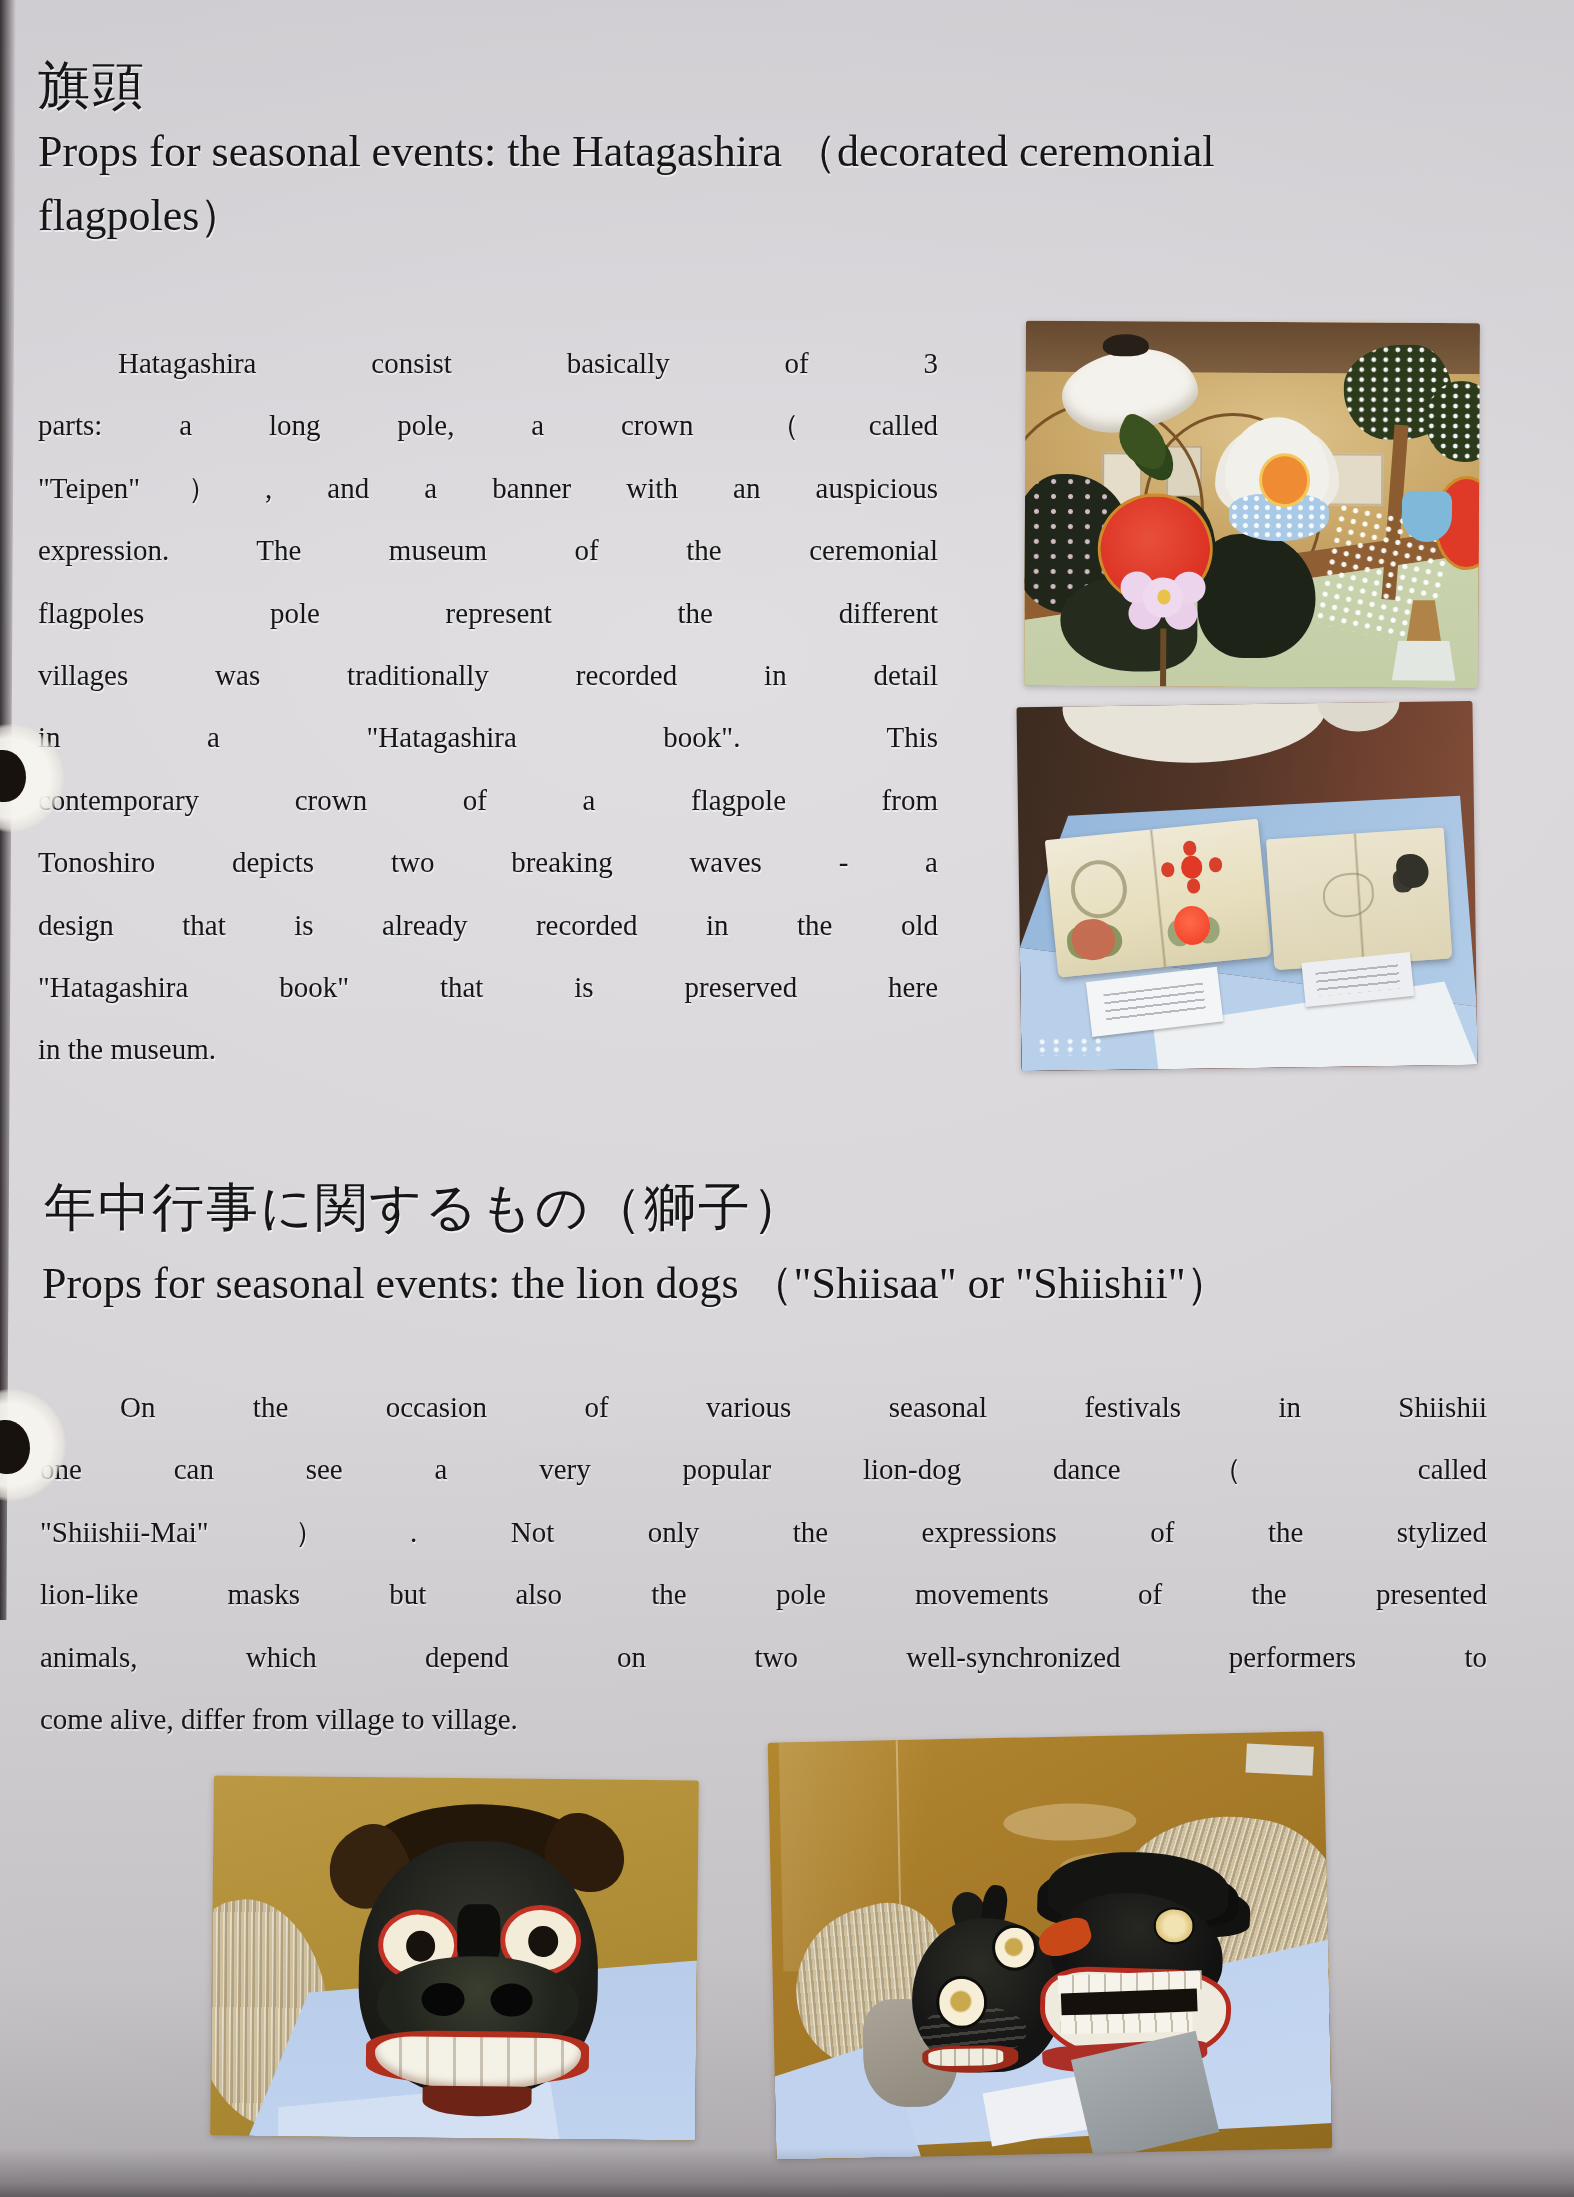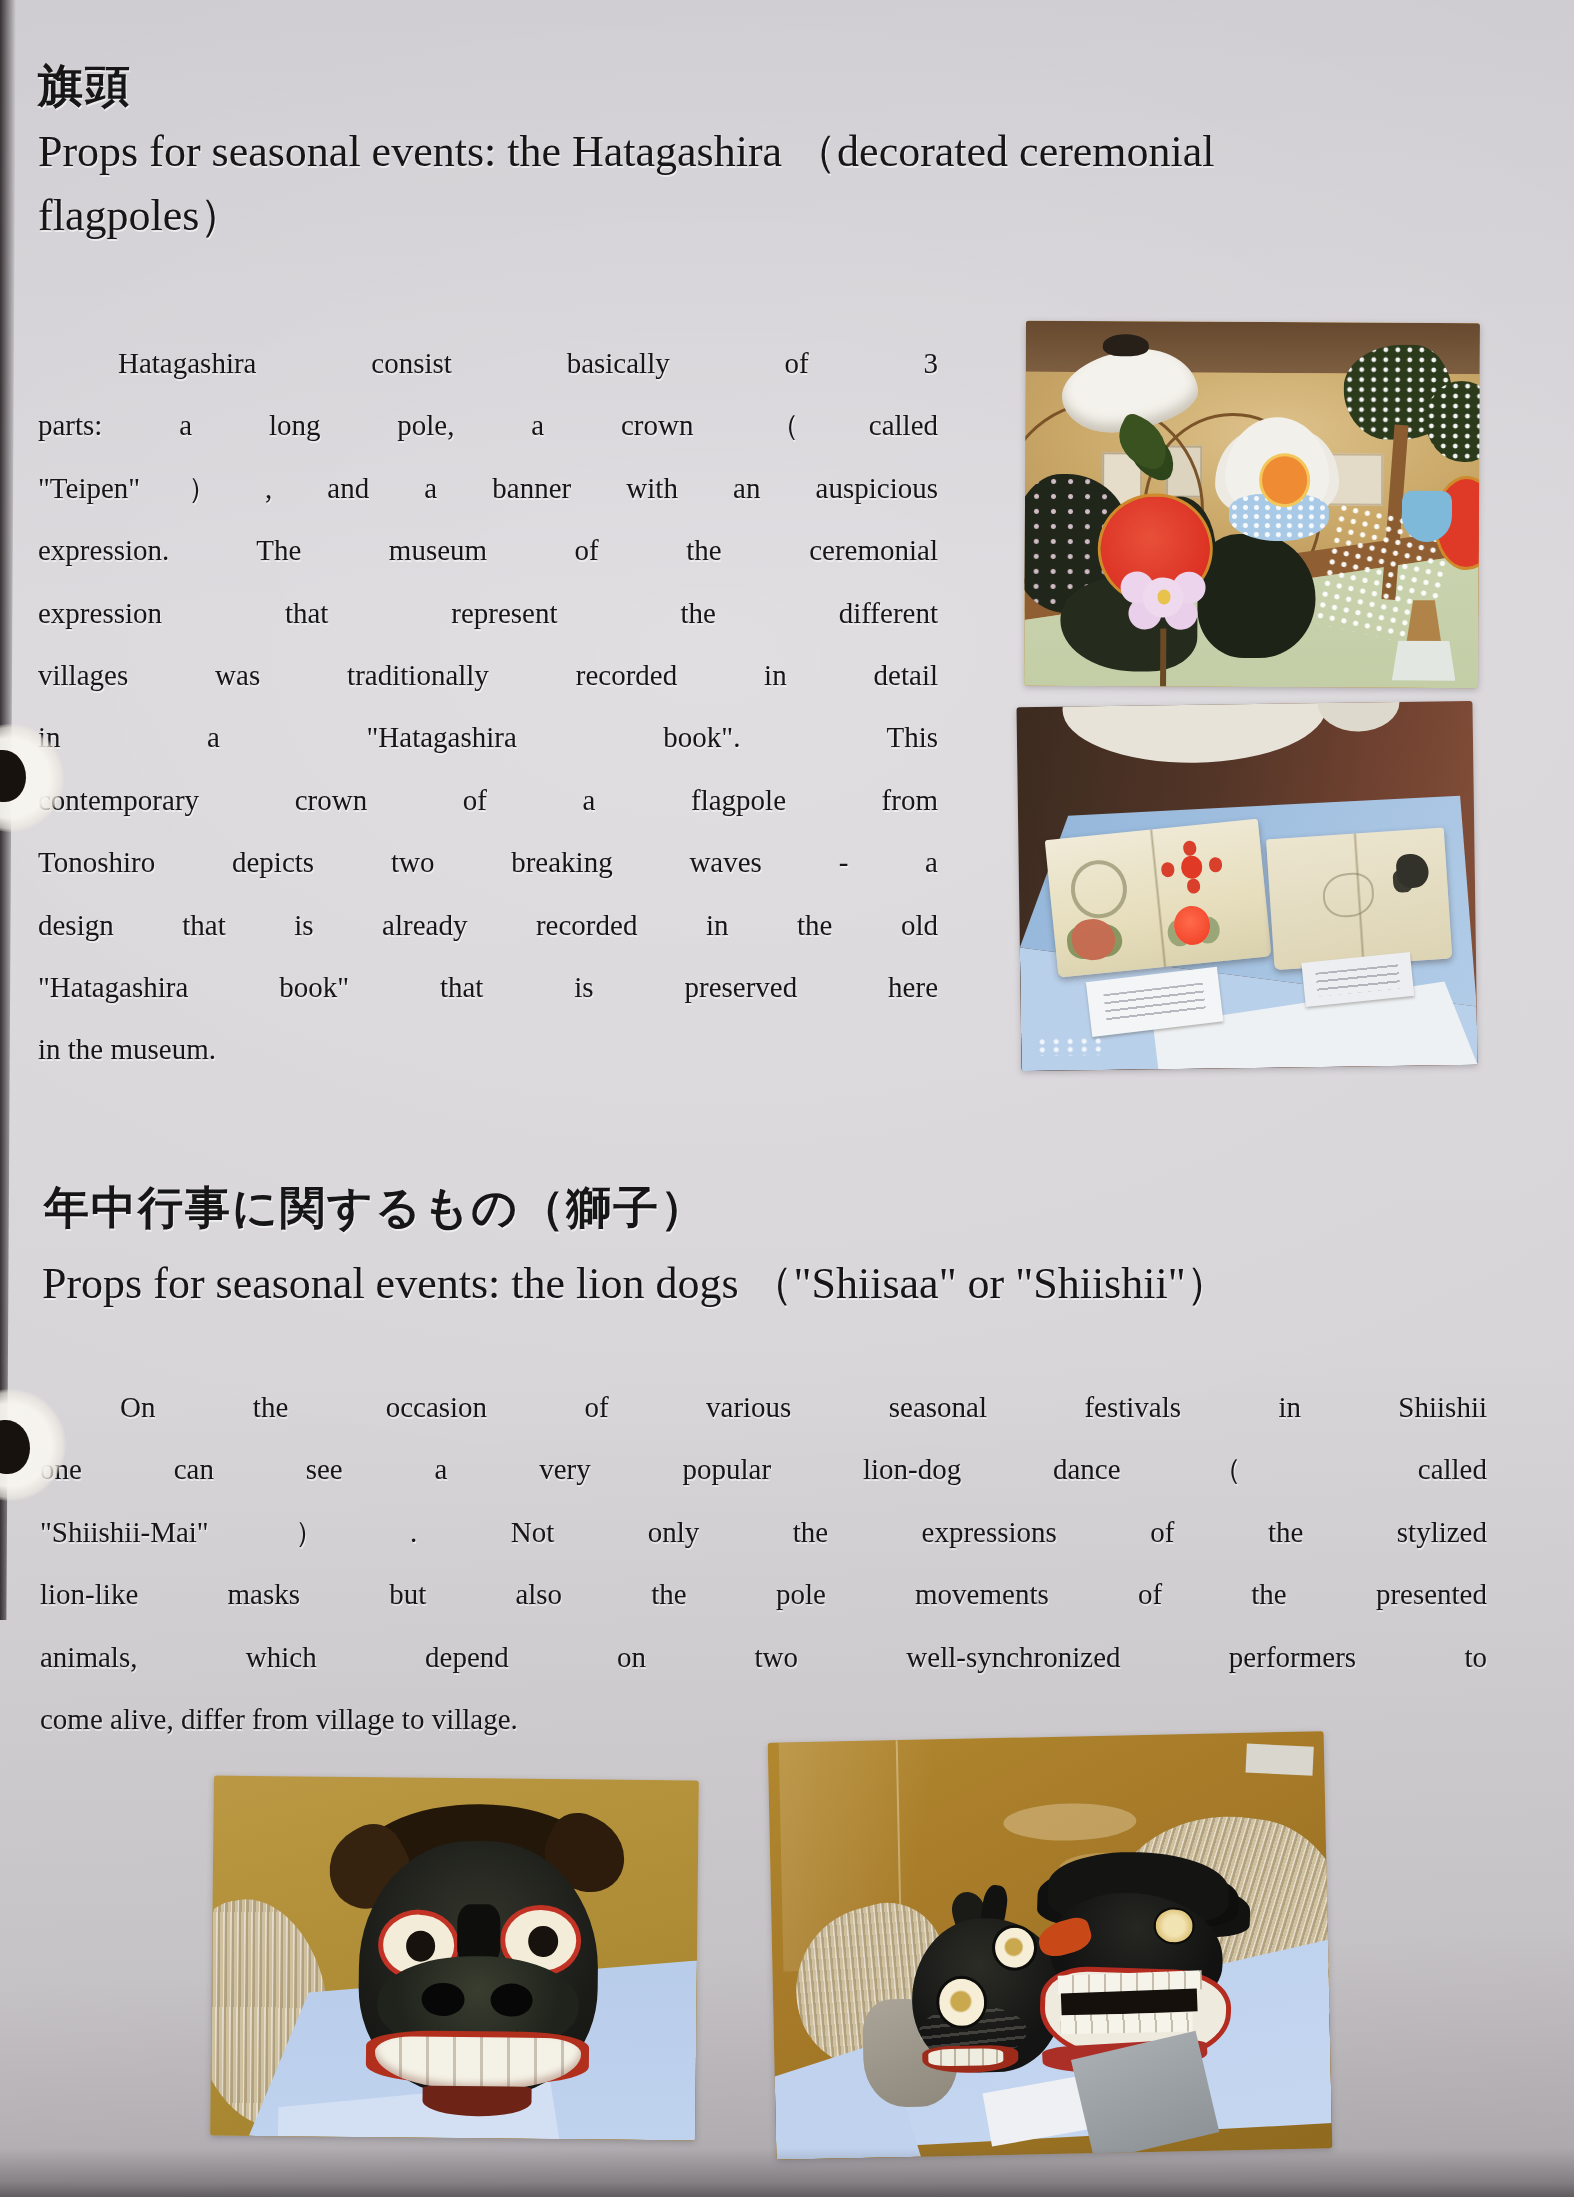--- a/index.html
+++ b/index.html
@@ -4,21 +4,21 @@
 <style>
   html,body{margin:0;padding:0;background:#9a969a;}
   .page{
     position:relative;width:1574px;height:2197px;overflow:hidden;
     font-family:"Liberation Serif","DejaVu Serif",serif;color:#161616;
     background:
       radial-gradient(120% 55% at 45% 30%, rgba(255,255,255,0.20), rgba(255,255,255,0) 70%),
       linear-gradient(178deg,#cfccd1 0%,#d9d6da 28%,#d8d5d9 62%,#c6c3c7 88%,#a7a3a7 100%);
   }
   .txt{position:absolute;text-shadow:1px 1.5px 0 rgba(255,255,255,0.55);}
-  .jp-h{font-size:45px;line-height:60px;letter-spacing:2px;font-weight:bold;}
+  .jp-h{font-size:52px;line-height:60px;letter-spacing:2px;}
   .en-h{font-size:44px;line-height:64px;}
   .para{position:absolute;font-size:29px;}
   .jline{height:62.4px;line-height:62.4px;text-align:justify;text-align-last:justify;text-justify:inter-word;text-shadow:1px 1.5px 0 rgba(255,255,255,0.5);}
   .jline.first{text-indent:80px;}
   .jline.last{text-align-last:left;}
   .para1{left:38px;top:332px;width:900px;}
   .para2{left:40px;top:1376px;width:1447px;}
   .h-jp1{left:38px;top:56px;}
   .h-en1{left:38px;top:120px;}
   .h-jp2{left:44px;top:1178px;}
@@ -194,21 +194,21 @@
   <div class="txt en-h h-en1">
     <div>Props for seasonal events: the Hatagashira （decorated ceremonial</div>
     <div>flagpoles）</div>
   </div>
 
   <div class="para para1">
     <div class="jline first">Hatagashira consist basically of 3</div>
     <div class="jline">parts: a long pole, a crown （called</div>
     <div class="jline">"Teipen"）, and a banner with an auspicious</div>
     <div class="jline">expression. The museum of the ceremonial</div>
-    <div class="jline">expression that represent the different</div>
+    <div class="jline">flagpoles pole represent the different</div>
     <div class="jline">villages was traditionally recorded in detail</div>
     <div class="jline">in a "Hatagashira book". This</div>
     <div class="jline">contemporary crown of a flagpole from</div>
     <div class="jline">Tonoshiro depicts two breaking waves - a</div>
     <div class="jline">design that is already recorded in the old</div>
     <div class="jline">"Hatagashira book" that is preserved here</div>
     <div class="jline last">in the museum.</div>
   </div>
 
   <div class="photo photo1">

